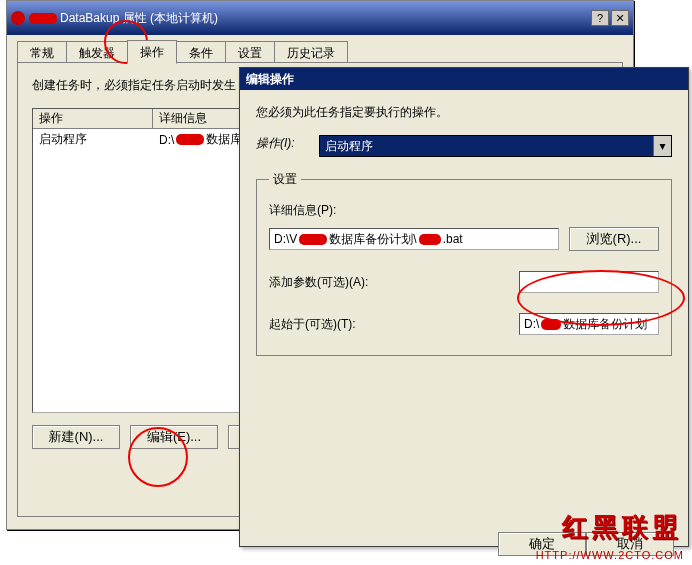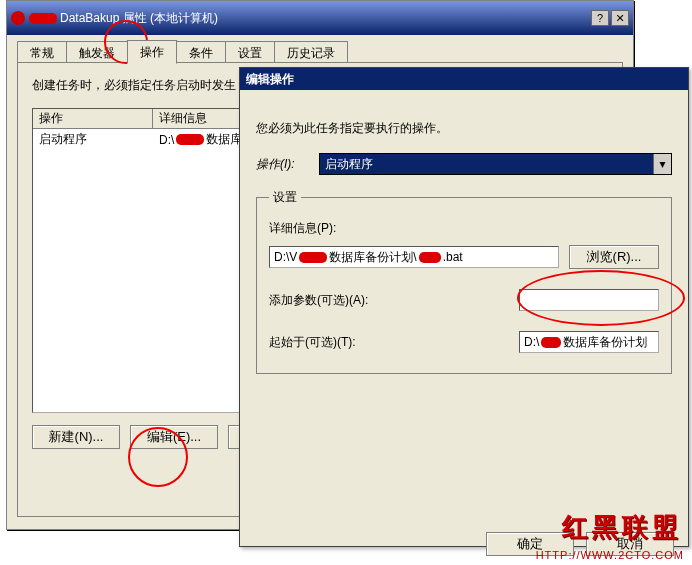--- a/index.html
+++ b/index.html
@@ -160,24 +160,22 @@
     background: #0a246a;
     color: #fff;
     display: flex;
     align-items: center;
     padding: 0 6px;
     font-weight: bold;
   }
   .win-edit .body2 { padding: 14px 16px; }
   .body2 .row {
     display: flex;
-    align-items: center;
     margin-bottom: 14px;
     gap: 8px;
-    margin-top: 16px;
   }
   .body2 .row .lbl { width: 55px; font-style: italic; }
   .select {
     flex: 1;
     height: 22px;
     background: #0a246a;
     color: #fff;
     border: 1px solid #000;
     display: flex;
     align-items: center;
@@ -219,21 +217,21 @@
     align-items: center;
     overflow: hidden;
     white-space: nowrap;
   }
   .ti-wide { flex: 1; max-width: 295px; }
   .ti-sm { width: 140px; }
 
   .footer-btns {
     position: absolute;
     bottom: -10px; right: 14px;
-    display: flex; gap: 12px;
+    display: flex; 
   }
 
   
   .circ {
     position: absolute;
     border: 2px solid #e00;
     border-radius: 50%;
     pointer-events: none;
   }
   .circ.c-tab  { left: 104px; top: 20px;  width: 44px;  height: 44px; }

